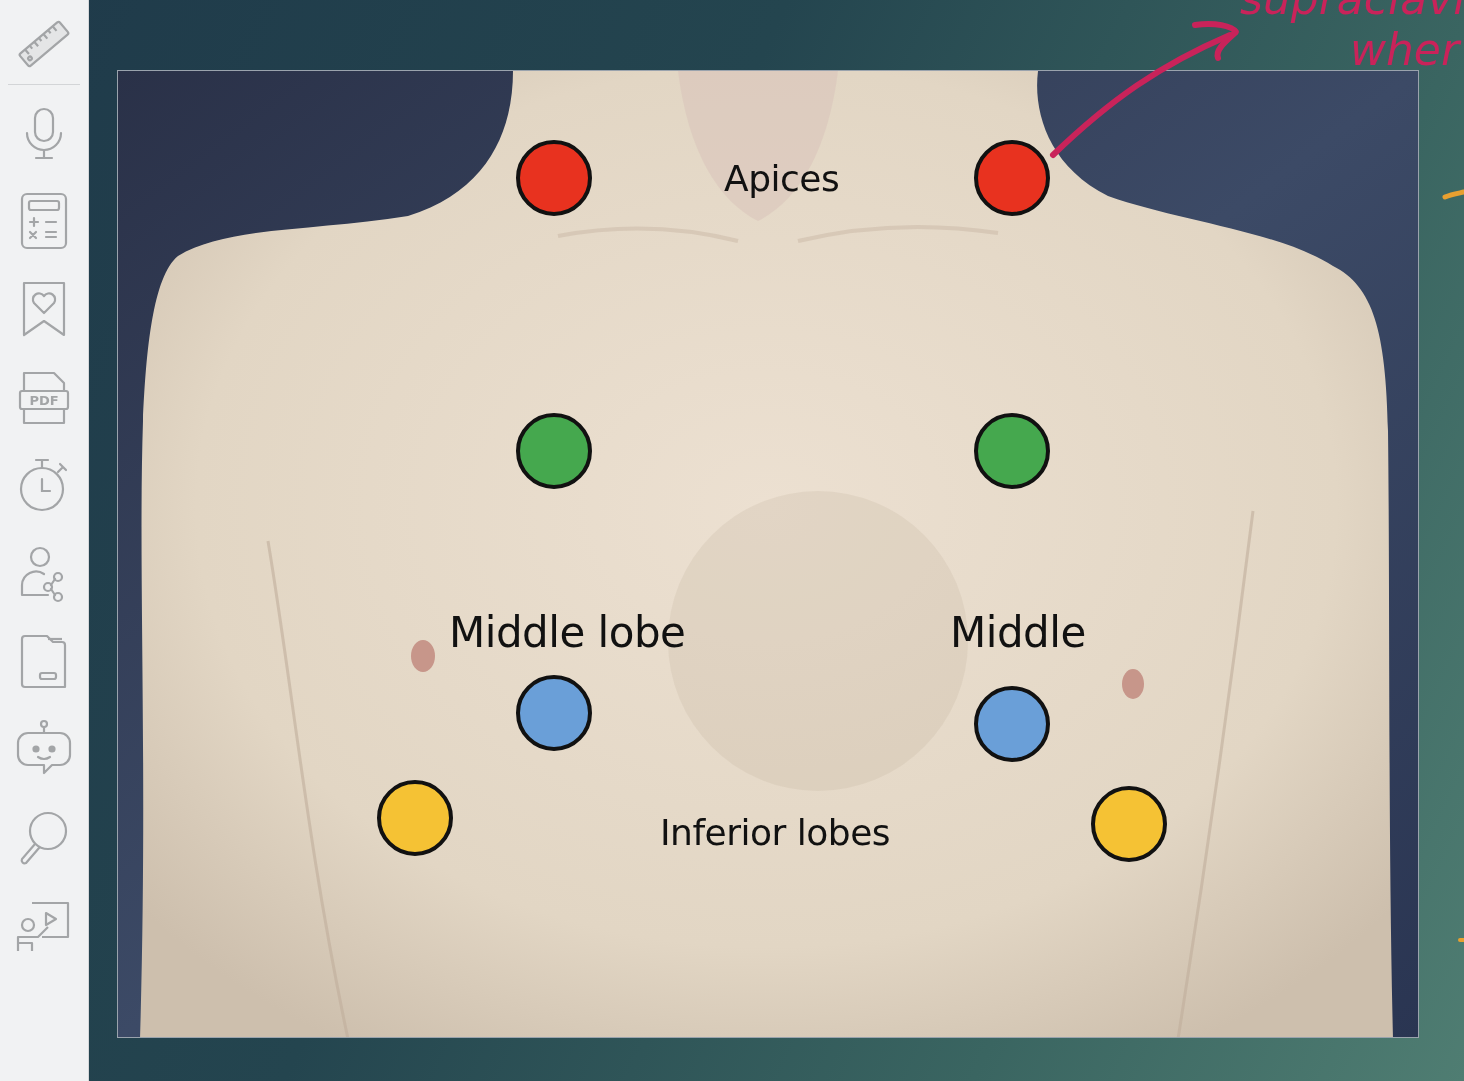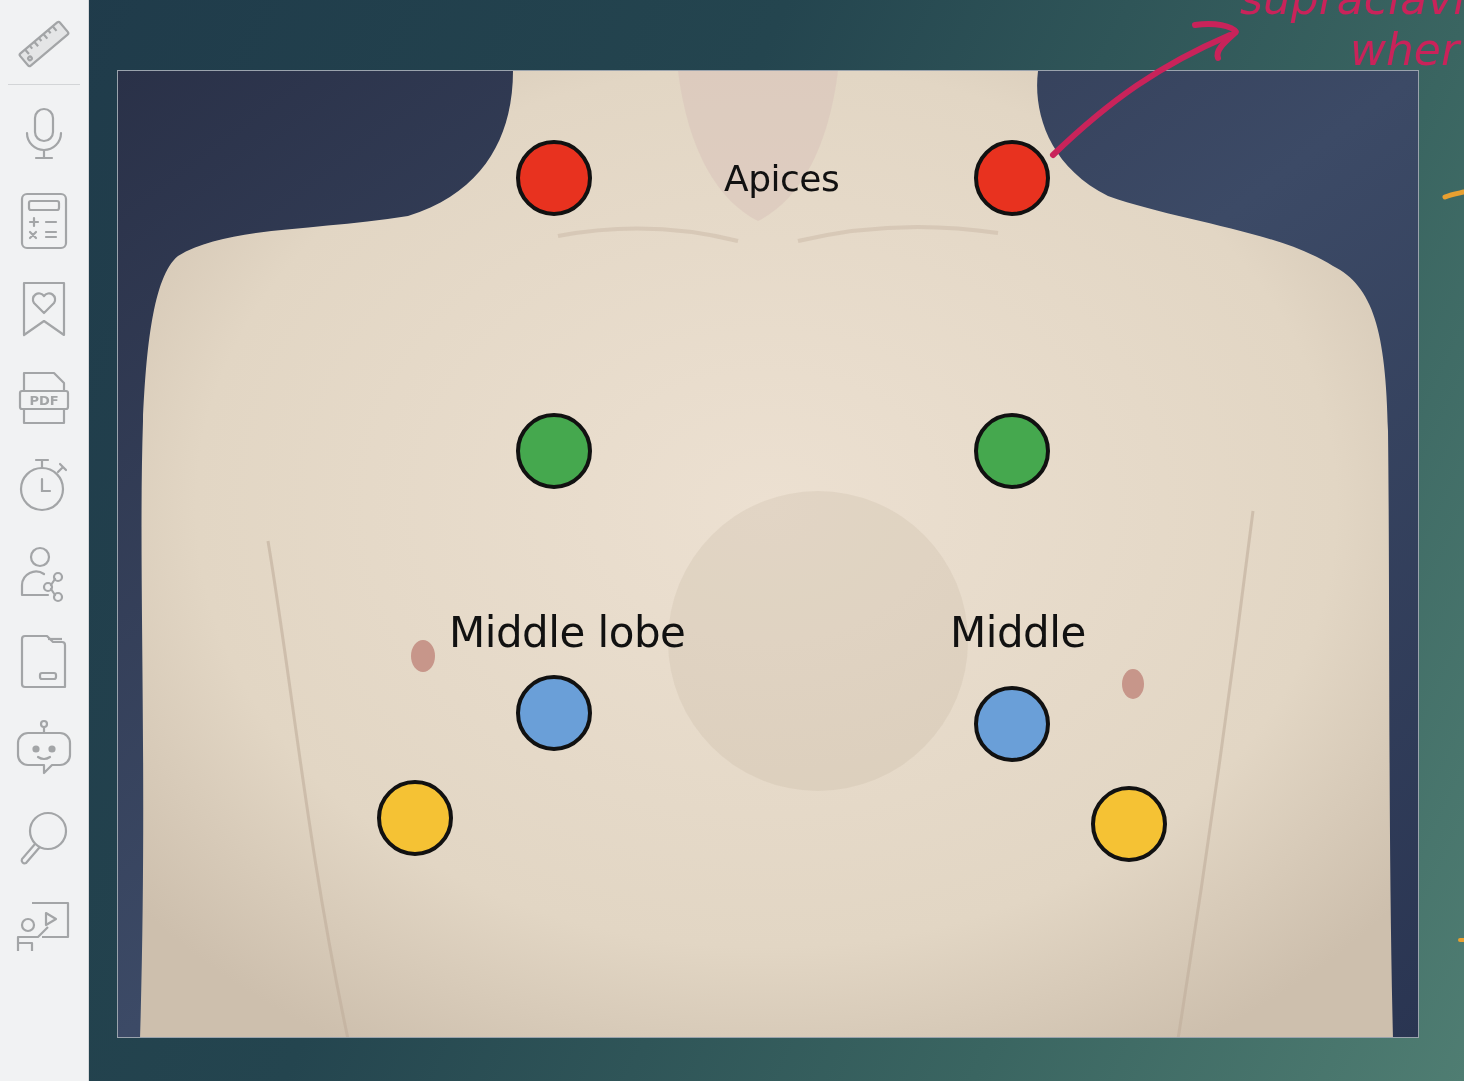--- a/index.html
+++ b/index.html
@@ -152,20 +152,21 @@
 
     <ellipse cx="305" cy="585" rx="12" ry="16" fill="#c7968a"></ellipse>
     <ellipse cx="1015" cy="613" rx="11" ry="15" fill="#c7968a"></ellipse>
 
     <ellipse cx="700" cy="570" rx="150" ry="150" fill="#b7a48f" opacity="0.18"></ellipse>
   </svg>
 
   <div class="label" style="left:606px;top:90px">Apices</div>
   <div class="label small" style="left:331px;top:541px">Middle lobe</div>
   <div class="label small" style="left:832px;top:541px">Middle</div>
+  <div class="label" style="left:542px;top:744px">Inferior lobes</div>
 
   <div class="dot" style="left:398px;top:69px;width:76px;height:76px;background:#e8321f"></div>
   <div class="dot" style="left:856px;top:69px;width:76px;height:76px;background:#e8321f"></div>
   <div class="dot" style="left:398px;top:342px;width:76px;height:76px;background:#45a84e"></div>
   <div class="dot" style="left:856px;top:342px;width:76px;height:76px;background:#45a84e"></div>
   <div class="dot" style="left:398px;top:604px;width:76px;height:76px;background:#6a9fd8"></div>
   <div class="dot" style="left:856px;top:615px;width:76px;height:76px;background:#6a9fd8"></div>
   <div class="dot" style="left:259px;top:709px;width:76px;height:76px;background:#f5c234"></div>
   <div class="dot" style="left:973px;top:715px;width:76px;height:76px;background:#f5c234"></div>
 </div>

